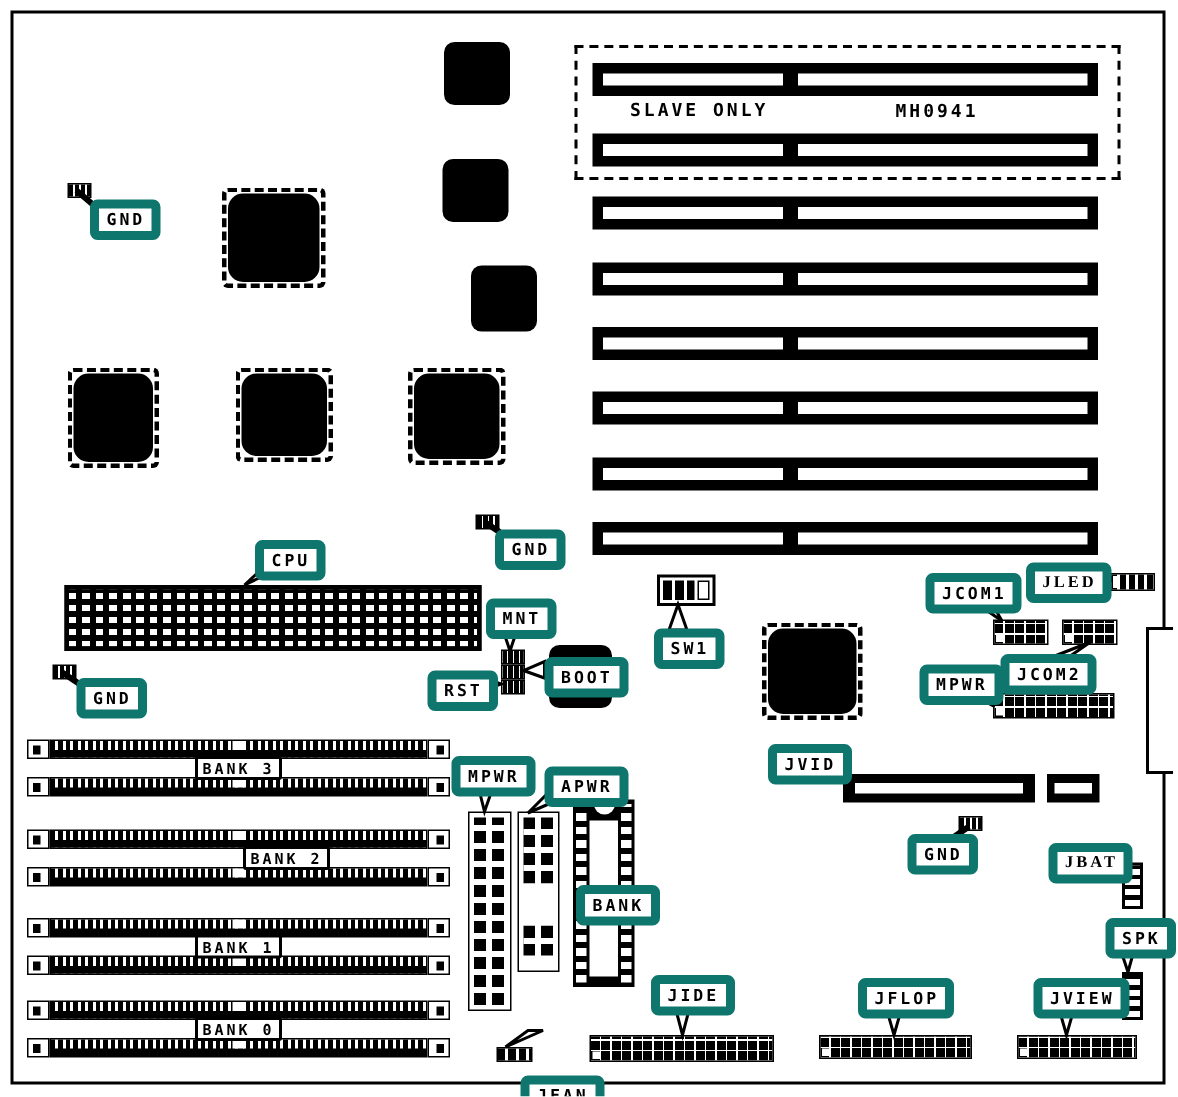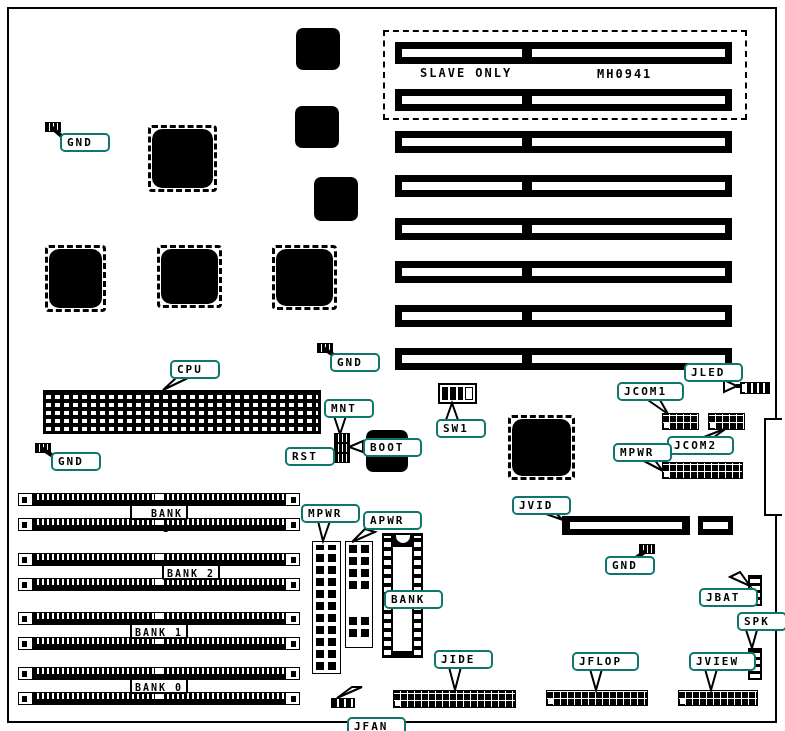--- a/index.html
+++ b/index.html
@@ -67,23 +67,23 @@
       background:#fff;border-radius:0 0 10px 10px;}
   
   .slotc{position:absolute;background:#000;height:19px;}
   .slotc .in{position:absolute;top:6px;height:7px;background:#fff;}
   
   .dip{position:absolute;left:438px;top:383px;width:39px;height:21px;border:2px solid #000;
        display:flex;gap:2px;padding:2px;box-sizing:border-box;background:#fff;}
   .dip .on{flex:1;background:#000;}
   .dip .off{flex:1;background:#fff;border:1px solid #000;}
   
-  .lbl{position:absolute;background:#fff;border:2px solid #0f766e;border-radius:5px;
+  .lbl{position:absolute;background:#fff;border:6px solid #0f766e;border-radius:5px;
        font-size:11px;font-weight:bold;letter-spacing:2px;line-height:13px;
-       padding:1px 15px 1px 5px;white-space:nowrap;z-index:30;}
+       padding:1px 4px 1px 5px;white-space:nowrap;z-index:30;}
   .banklbl{position:absolute;left:130px;width:58px;height:16px;background:#fff;border:2px solid #000;
        border-radius:2px;font-size:10px;font-weight:bold;letter-spacing:2px;line-height:15px;
        text-align:center;z-index:25;box-sizing:border-box;}
   svg.ptr{position:absolute;left:0;top:0;z-index:20;}
 </style>
 </head>
 <body>
 
 <div id="board">
 
@@ -153,21 +153,21 @@
   <div class="simm" style="top:493px;">
       <div class="simm-end"></div>
       <div class="simm-bar"></div>
       <div class="simm-end r"></div>
     </div>
   <div class="simm" style="top:518px;">
       <div class="simm-end"></div>
       <div class="simm-bar"></div>
       <div class="simm-end r"></div>
     </div>
-  <div class="banklbl" style="top:504px;padding-left:16px;">BANK 3</div>
+  <div class="banklbl" style="top:504px;">BANK 3</div>
 
   <div class="simm" style="top:553px;">
       <div class="simm-end"></div>
       <div class="simm-bar"></div>
       <div class="simm-end r"></div>
     </div>
   <div class="simm" style="top:578px;">
       <div class="simm-end"></div>
       <div class="simm-bar"></div>
       <div class="simm-end r"></div>
@@ -280,25 +280,25 @@
   <div class="lbl" style="left:60px;top:133px;">GND</div>
   <div class="lbl" style="left:51px;top:452px;">GND</div>
   <div class="lbl" style="left:330px;top:353px;">GND</div>
   <div class="lbl" style="left:605px;top:556px;">GND</div>
   <div class="lbl" style="left:170px;top:360px;">CPU</div>
   <div class="lbl" style="left:324px;top:399px;">MNT</div>
   <div class="lbl" style="left:285px;top:447px;">RST</div>
   <div class="lbl" style="left:363px;top:438px;">BOOT</div>
   <div class="lbl" style="left:436px;top:419px;">SW1</div>
   <div class="lbl" style="left:617px;top:382px;">JCOM1</div>
-  <div class="lbl" style="left:684px;top:363px;">JLED</div>
+  <div class="lbl" style="left:684px;top:375px;font-family:Liberation Serif, serif;">JLED</div>
   <div class="lbl" style="left:667px;top:436px;">JCOM2</div>
   <div class="lbl" style="left:613px;top:443px;">MPWR</div>
   <div class="lbl" style="left:512px;top:496px;">JVID</div>
-  <div class="lbl" style="left:699px;top:588px;">JBAT</div>
+  <div class="lbl" style="left:699px;top:562px;font-family:Liberation Serif, serif;">JBAT</div>
   <div class="lbl" style="left:737px;top:612px;">SPK</div>
   <div class="lbl" style="left:301px;top:504px;">MPWR</div>
   <div class="lbl" style="left:363px;top:511px;">APWR</div>
   <div class="lbl" style="left:384px;top:590px;">BANK</div>
   <div class="lbl" style="left:347px;top:670px;margin-top:47px;">JFAN</div>
   <div class="lbl" style="left:434px;top:650px;">JIDE</div>
   <div class="lbl" style="left:572px;top:652px;">JFLOP</div>
   <div class="lbl" style="left:689px;top:652px;">JVIEW</div>
 
 </div>

